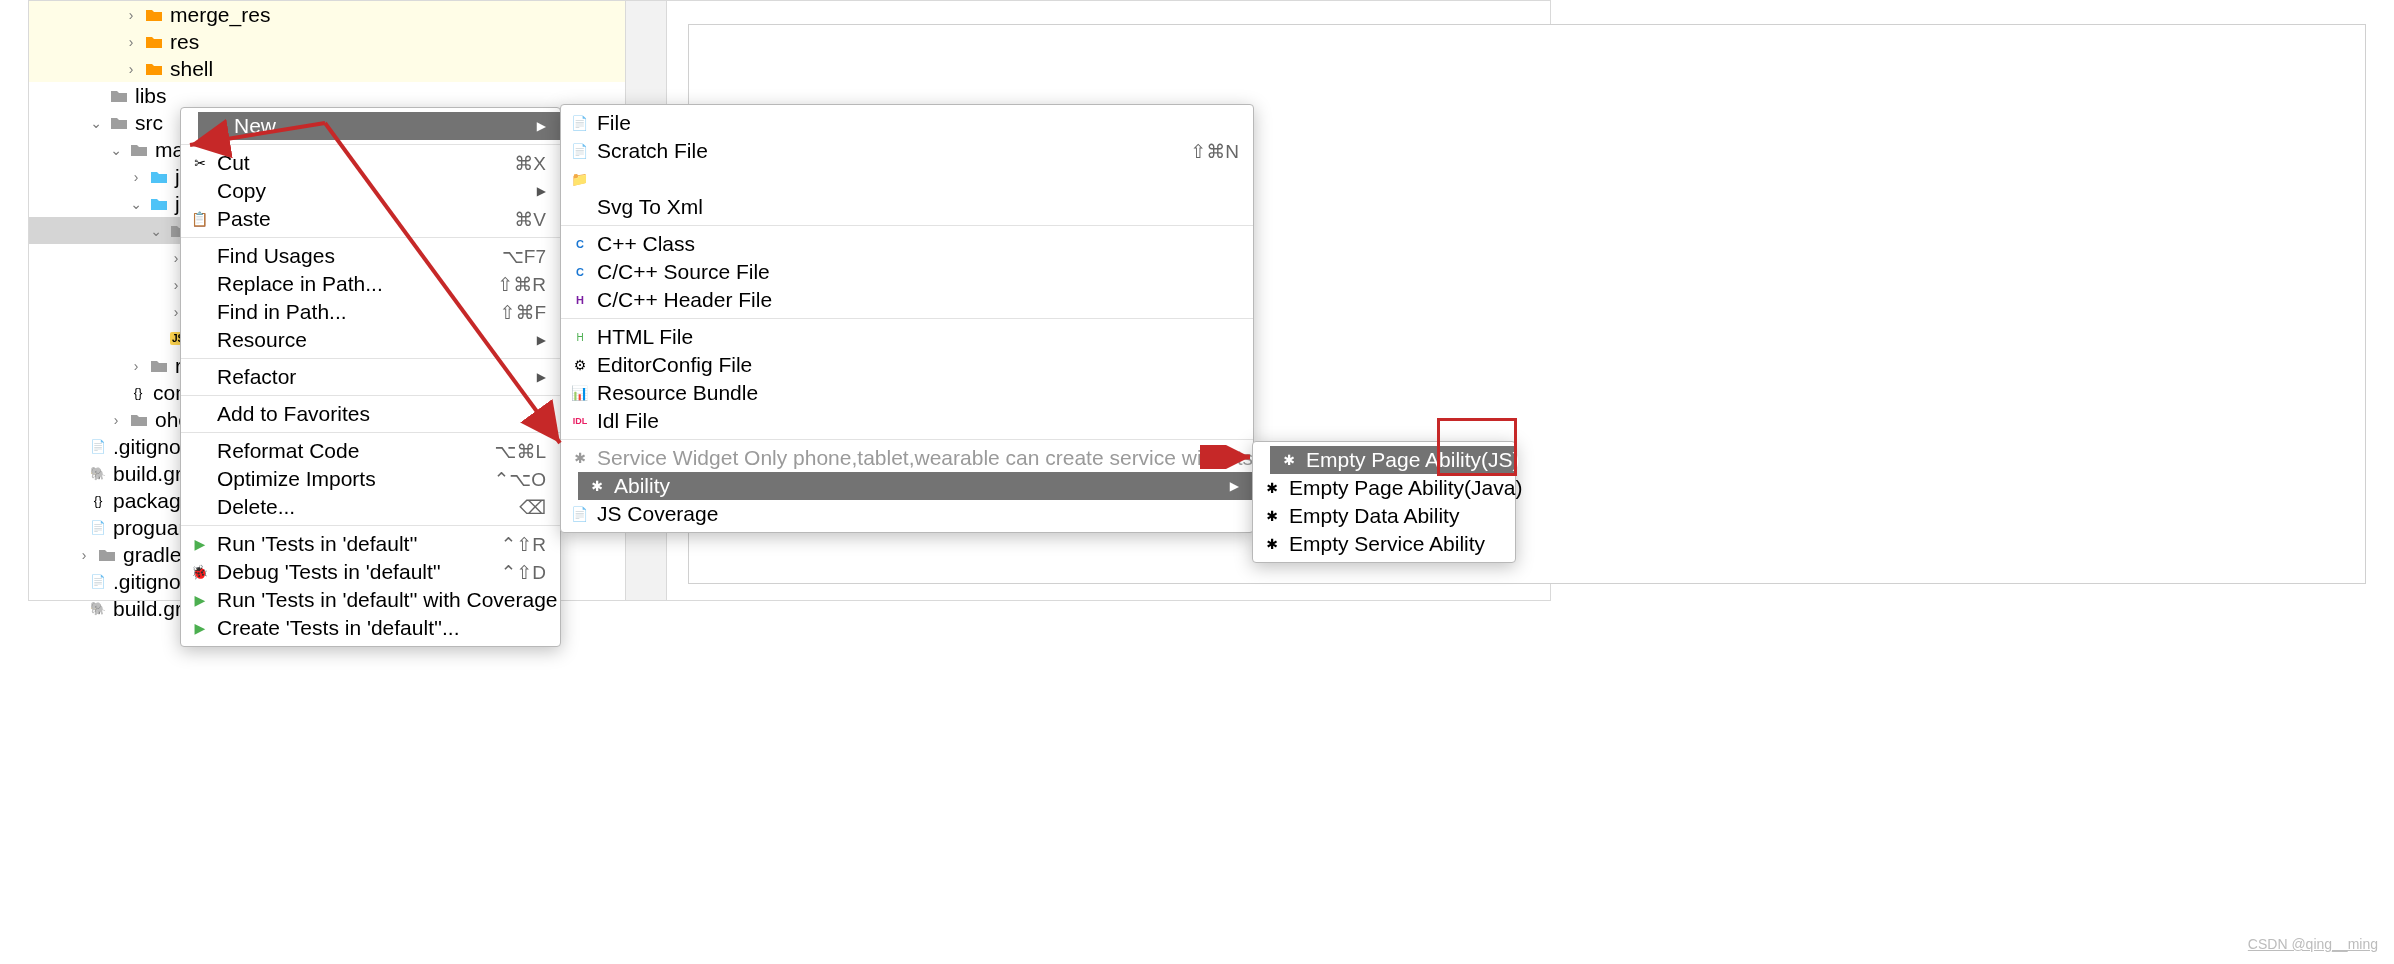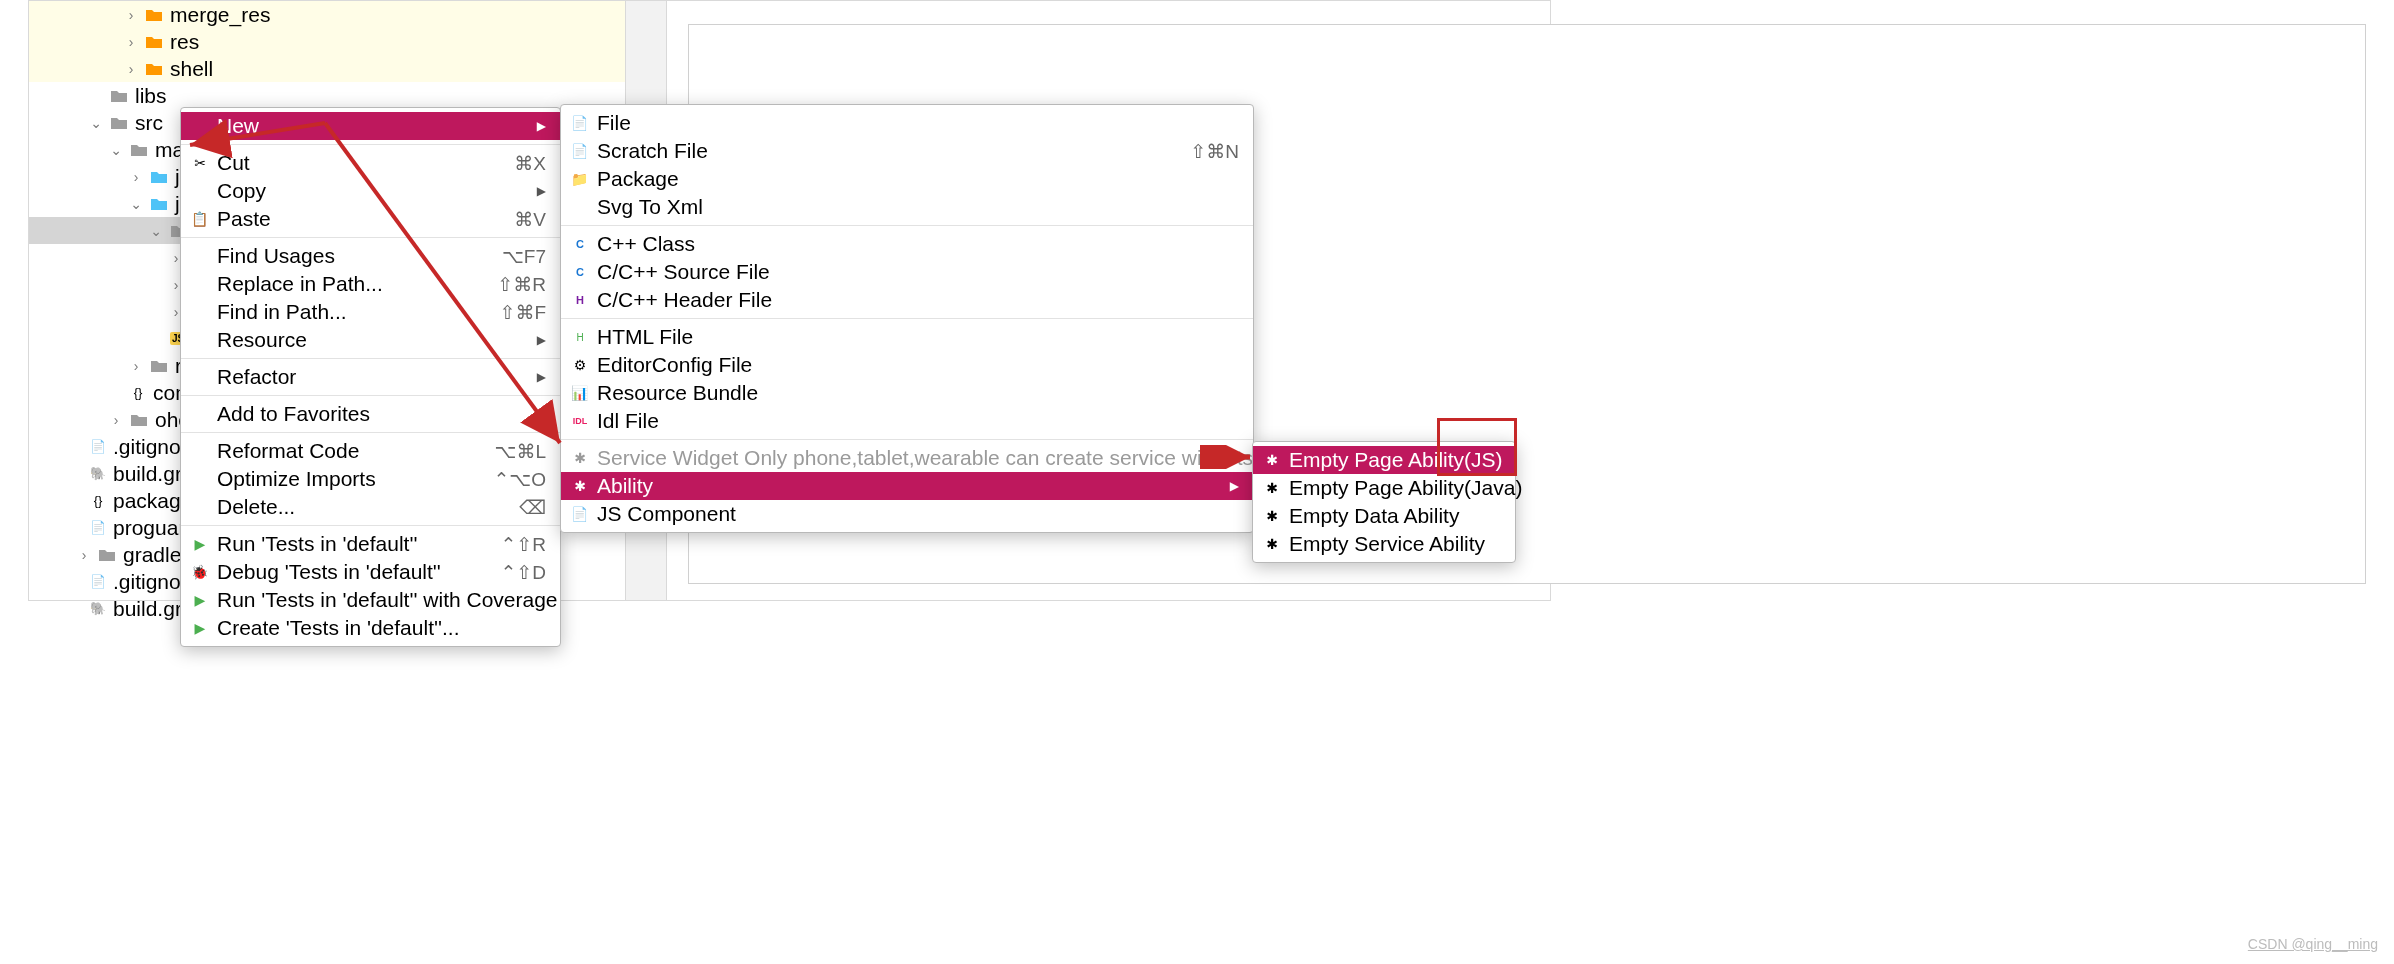--- a/index.html
+++ b/index.html
@@ -22,21 +22,21 @@
 .file-ic { width: 18px; height: 18px; display: inline-flex; align-items: center; justify-content: center; font-size: 13px; }
 .row.selected-folder { background: #d5d5d5; }
 .editor-gutter { position: absolute; left: 596px; top: 0; width: 42px; height: 100%; background: #f2f2f2; border-left: 1px solid #d9d9d9; border-right: 1px solid #d9d9d9; }
 .editor-area-inner { position: absolute; left: 688px; top: 24px; right: 28px; height: 560px; border: 1px solid #d0d0d0; background: #fff; }
 
 .ctx-menu { position: absolute; background: #fff; border: 1px solid #b8b8b8; box-shadow: 0 4px 18px rgba(0,0,0,0.25); border-radius: 4px; padding: 4px 0; }
 .menu1 { left: 180px; top: 107px; width: 381px; }
 .menu2 { left: 560px; top: 104px; width: 694px; }
 .menu3 { left: 1252px; top: 441px; width: 264px; }
 .mi { display: flex; align-items: center; height: 28px; padding: 0 14px 0 10px; cursor: default; gap: 8px; }
-.mi.sel { background: #be185d; color: #fff; }
+.mi.sel { background: #737373; color: #fff; margin-left: 17px; }
 .mi .mi-icon { width: 18px; height: 18px; display: inline-flex; align-items: center; justify-content: center; font-size: 14px; flex-shrink: 0; }
 .mi .mi-label { flex: 1; white-space: nowrap; }
 .mi .mi-sc { color: #666; font-size: 19px; }
 .mi .mi-arrow { color: #555; font-size: 12px; }
 .mi.sel .mi-arrow { color: #fff; }
 .mi.disabled { color: #9a9a9a; }
 .sep { height: 1px; background: #e2e2e2; margin: 4px 0; }
 
 .arrow-svg { position: absolute; pointer-events: none; }
 .red-box { position: absolute; border: 3px solid #c62828; }
@@ -303,21 +303,20 @@
       <span class="mi-icon">📄</span>
       <span class="mi-label">File</span>
     </div>
   <div class="mi">
       <span class="mi-icon">📄</span>
       <span class="mi-label">Scratch File</span>
       <span class="mi-sc">⇧⌘N</span>
     </div>
   <div class="mi">
       <span class="mi-icon">📁</span>
-      <span class="mi-label">Package</span>
     </div>
   <div class="mi">
       <span class="mi-icon"></span>
       <span class="mi-label">Svg To Xml</span>
     </div>
   <div class="sep"></div>
   <div class="mi">
       <span class="mi-icon" style="color:#1976d2;font-weight:bold;font-size:11px">C</span>
       <span class="mi-label">C++ Class</span>
     </div>
@@ -351,21 +350,21 @@
       <span class="mi-icon">✱</span>
       <span class="mi-label">Service Widget Only phone,tablet,wearable can create service widgets</span>
     </div>
   <div class="mi sel">
       <span class="mi-icon">✱</span>
       <span class="mi-label">Ability</span>
       <span class="mi-arrow">▶</span>
     </div>
   <div class="mi">
       <span class="mi-icon">📄</span>
-      <span class="mi-label">JS Component</span>
+      <span class="mi-label">JS Coverage</span>
     </div>
 </div>
 
 <div class="ctx-menu menu3">
   <div class="mi sel">
       <span class="mi-icon">✱</span>
       <span class="mi-label">Empty Page Ability(JS)</span>
     </div>
   <div class="mi">
       <span class="mi-icon">✱</span>

